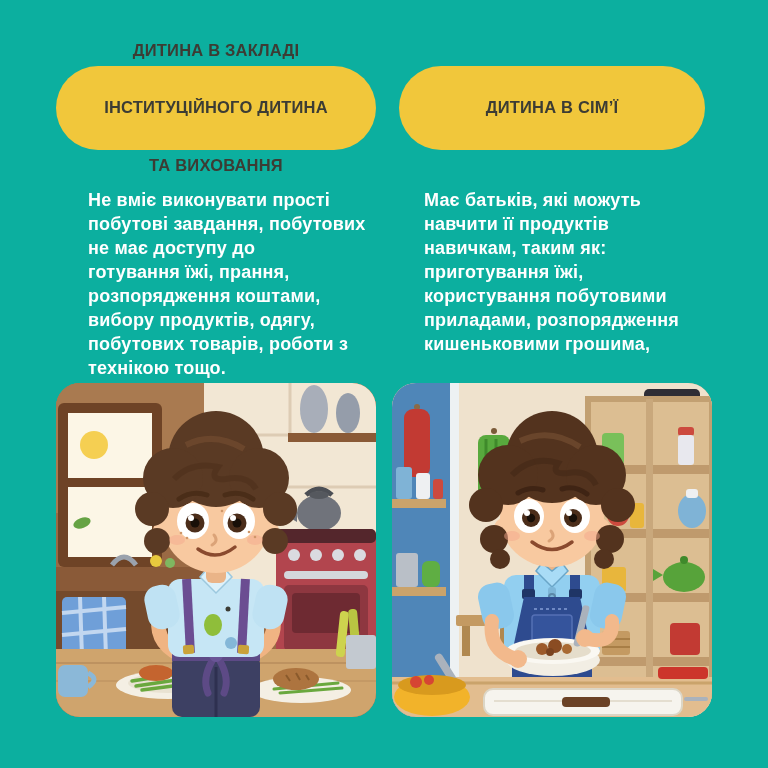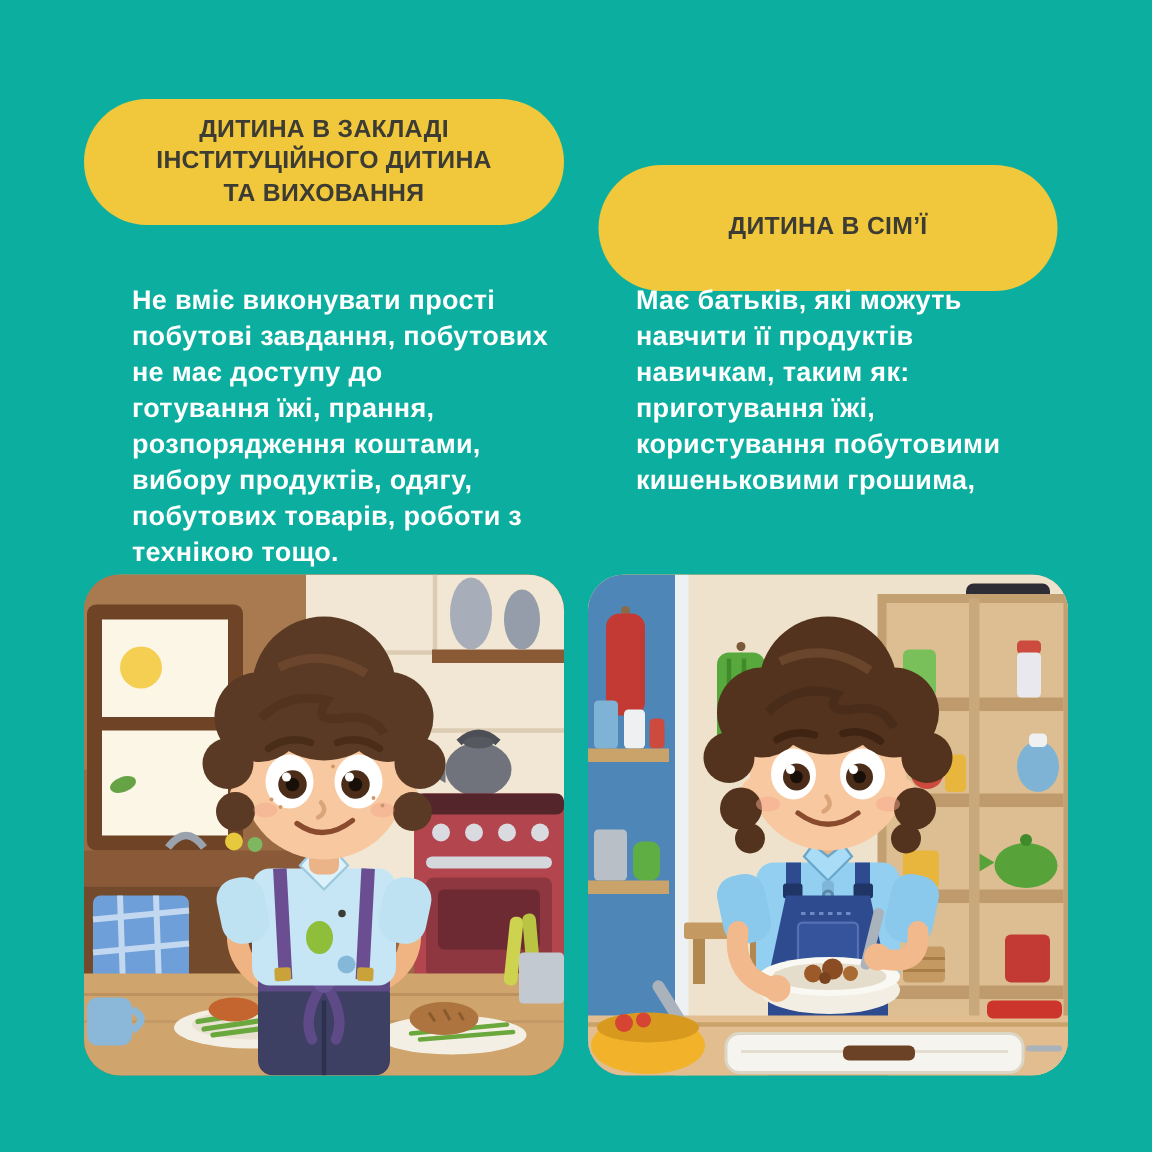--- a/index.html
+++ b/index.html
@@ -34,22 +34,23 @@
     display: flex;
     flex-direction: column;
     align-items: center;
     justify-content: center;
     color: #3c3c34;
     font-weight: 700;
     font-size: 16.5px;
     line-height: 21.5px;
     letter-spacing: 0.2px;
     text-align: center;
-  }
-  .col-right .badge { width: 306px; left: 7px; margin-top: 44px; }
+    gap: 36px;
+  }
+  .col-right .badge { width: 306px; left: 7px; }
 
   .badge .line, .body-text .line {
     display: block;
     white-space: nowrap;
   }
 
   .body-text {
     position: absolute;
     top: 172px;
     left: 16px;
@@ -247,20 +248,21 @@
     <div class="badge">
       <span class="line">ДИТИНА В СІМ’Ї</span>
     </div>
 
     <p class="body-text">
       <span class="line">Має батьків, які можуть</span>
       <span class="line">навчити її продуктів</span>
       <span class="line">навичкам, таким як:</span>
       <span class="line">приготування їжі,</span>
       <span class="line">користування побутовими</span>
+      <span class="line">приладами, розпорядження</span>
       <span class="line">кишеньковими грошима,</span>
     </p>
 
     <figure class="illustration" role="img" aria-label="3D-мультяшна дитина в блакитній сорочці та синьому фартуху готує їжу вдома, тримаючи білу миску з ложкою, позаду полиці з продуктами">
       <svg viewBox="0 0 320 334" width="320" height="334">
         <g>
           <rect width="320" height="334" fill="#efe2cd"></rect>
           <rect x="0" y="0" width="58" height="334" fill="#4f86b8"></rect>
           <rect x="58" y="0" width="9" height="334" fill="#edf1f3"></rect>
 

